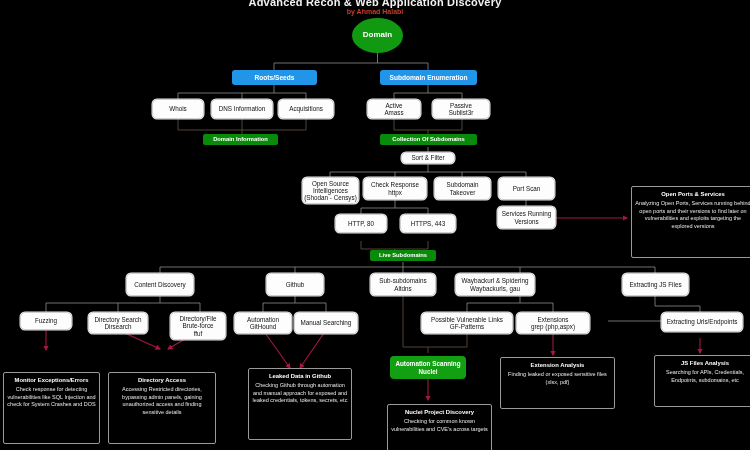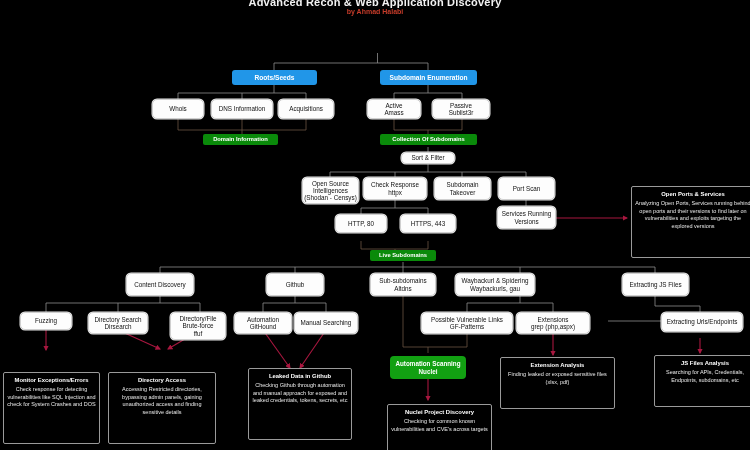--- a/index.html
+++ b/index.html
@@ -112,20 +112,21 @@
       <path d="M553 330 L553 355" marker-end="url(#ah)"></path>
       <path d="M700 338 L700 353" marker-end="url(#ah)"></path>
     </g>
     <defs>
       <marker id="ah" viewBox="0 0 10 10" refX="8" refY="5" markerWidth="5" markerHeight="5" orient="auto-start-reverse">
         <path d="M 0 0 L 10 5 L 0 10 z" fill="#a8173f"></path>
       </marker>
     </defs>
   </svg>
 
+  <div class="node ellipse" style="left:352px;top:18px;width:51px;height:35px;">Domain</div>
 
   <div class="node blue" style="left:232px;top:70px;width:85px;height:15px;">Roots/Seeds</div>
   <div class="node blue" style="left:380px;top:70px;width:97px;height:15px;">Subdomain Enumeration</div>
 
   <div class="node white" style="left:152px;top:99px;width:52px;height:20px;">Whois</div>
   <div class="node white" style="left:211px;top:99px;width:62px;height:20px;">DNS Information</div>
   <div class="node white" style="left:278px;top:99px;width:56px;height:20px;">Acquisitions</div>
 
   <div class="node white" style="left:367px;top:99px;width:54px;height:20px;flex-direction:column;">
     <span>Active</span>

